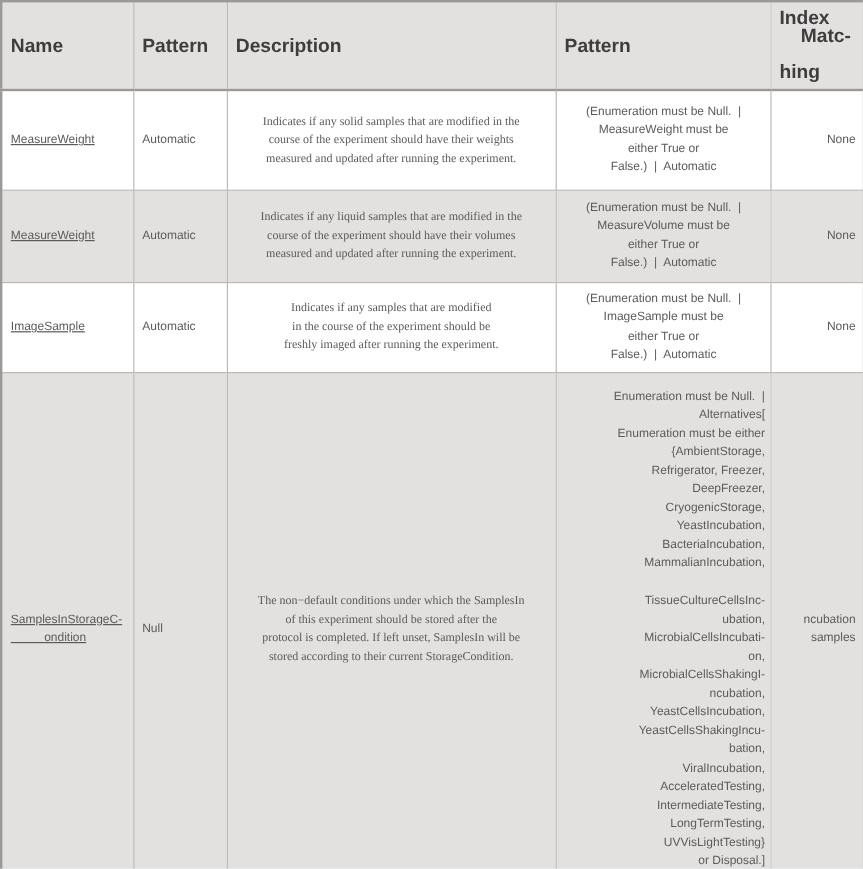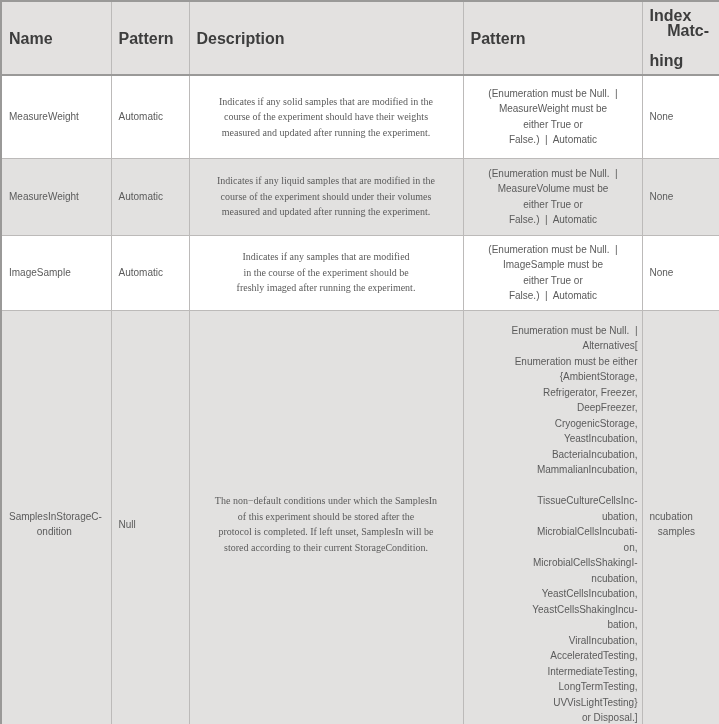--- a/index.html
+++ b/index.html
@@ -40,26 +40,26 @@
     white-space:pre-wrap;
   }
   tbody td{
     color:#5b5b5b;
     font-size:10px;
     line-height:15.5px;
   }
   tr.row-odd td{background:#ffffff;}
   tr.row-even td{background:#e2e1e0;}
 
-  td.cell-name{white-space:pre-wrap;text-align:left;}
+  td.cell-name{white-space:pre-wrap;text-align:left;text-decoration:underline;}
   td.cell-default{text-align:left;margin-left:32px;}
   td.cell-desc{white-space:pre-wrap;text-align:center;padding-left:6px;font-family:Liberation Serif, serif;}
   td.cell-pattern{white-space:pre-wrap;text-align:center;padding-left:5px;padding-right:4px;}
   td.cell-pattern.left-block{text-align:right;}
-  td.cell-index{white-space:pre-wrap;text-align:left;margin-top:32px;}
+  td.cell-index{white-space:pre-wrap;text-align:right;margin-top:32px;}
 
   tr.hdr{height:60px;}
   tr.r0{height:83px;}
   tr.r1{height:77px;}
   tr.r2{height:73px;}
   tr.r3{height:429px;}
 </style>
 </head>
 <body>
 
@@ -92,21 +92,21 @@
       <td class="cell-pattern">(Enumeration must be Null.  |
 MeasureWeight must be
 either True or
 False.)  |  Automatic</td>
       <td class="cell-index">None</td>
     </tr>
     <tr class="r1 row-even">
       <td class="cell-name">MeasureWeight</td>
       <td class="cell-default">Automatic</td>
       <td class="cell-desc">Indicates if any liquid samples that are modified in the
-course of the experiment should under their volumes
+course of the experiment should have their volumes
 measured and updated after running the experiment.</td>
       <td class="cell-pattern">(Enumeration must be Null.  |
 MeasureVolume must be
 either True or
 False.)  |  Automatic</td>
       <td class="cell-index">None</td>
     </tr>
     <tr class="r2 row-odd">
       <td class="cell-name">ImageSample</td>
       <td class="cell-default">Automatic</td>

